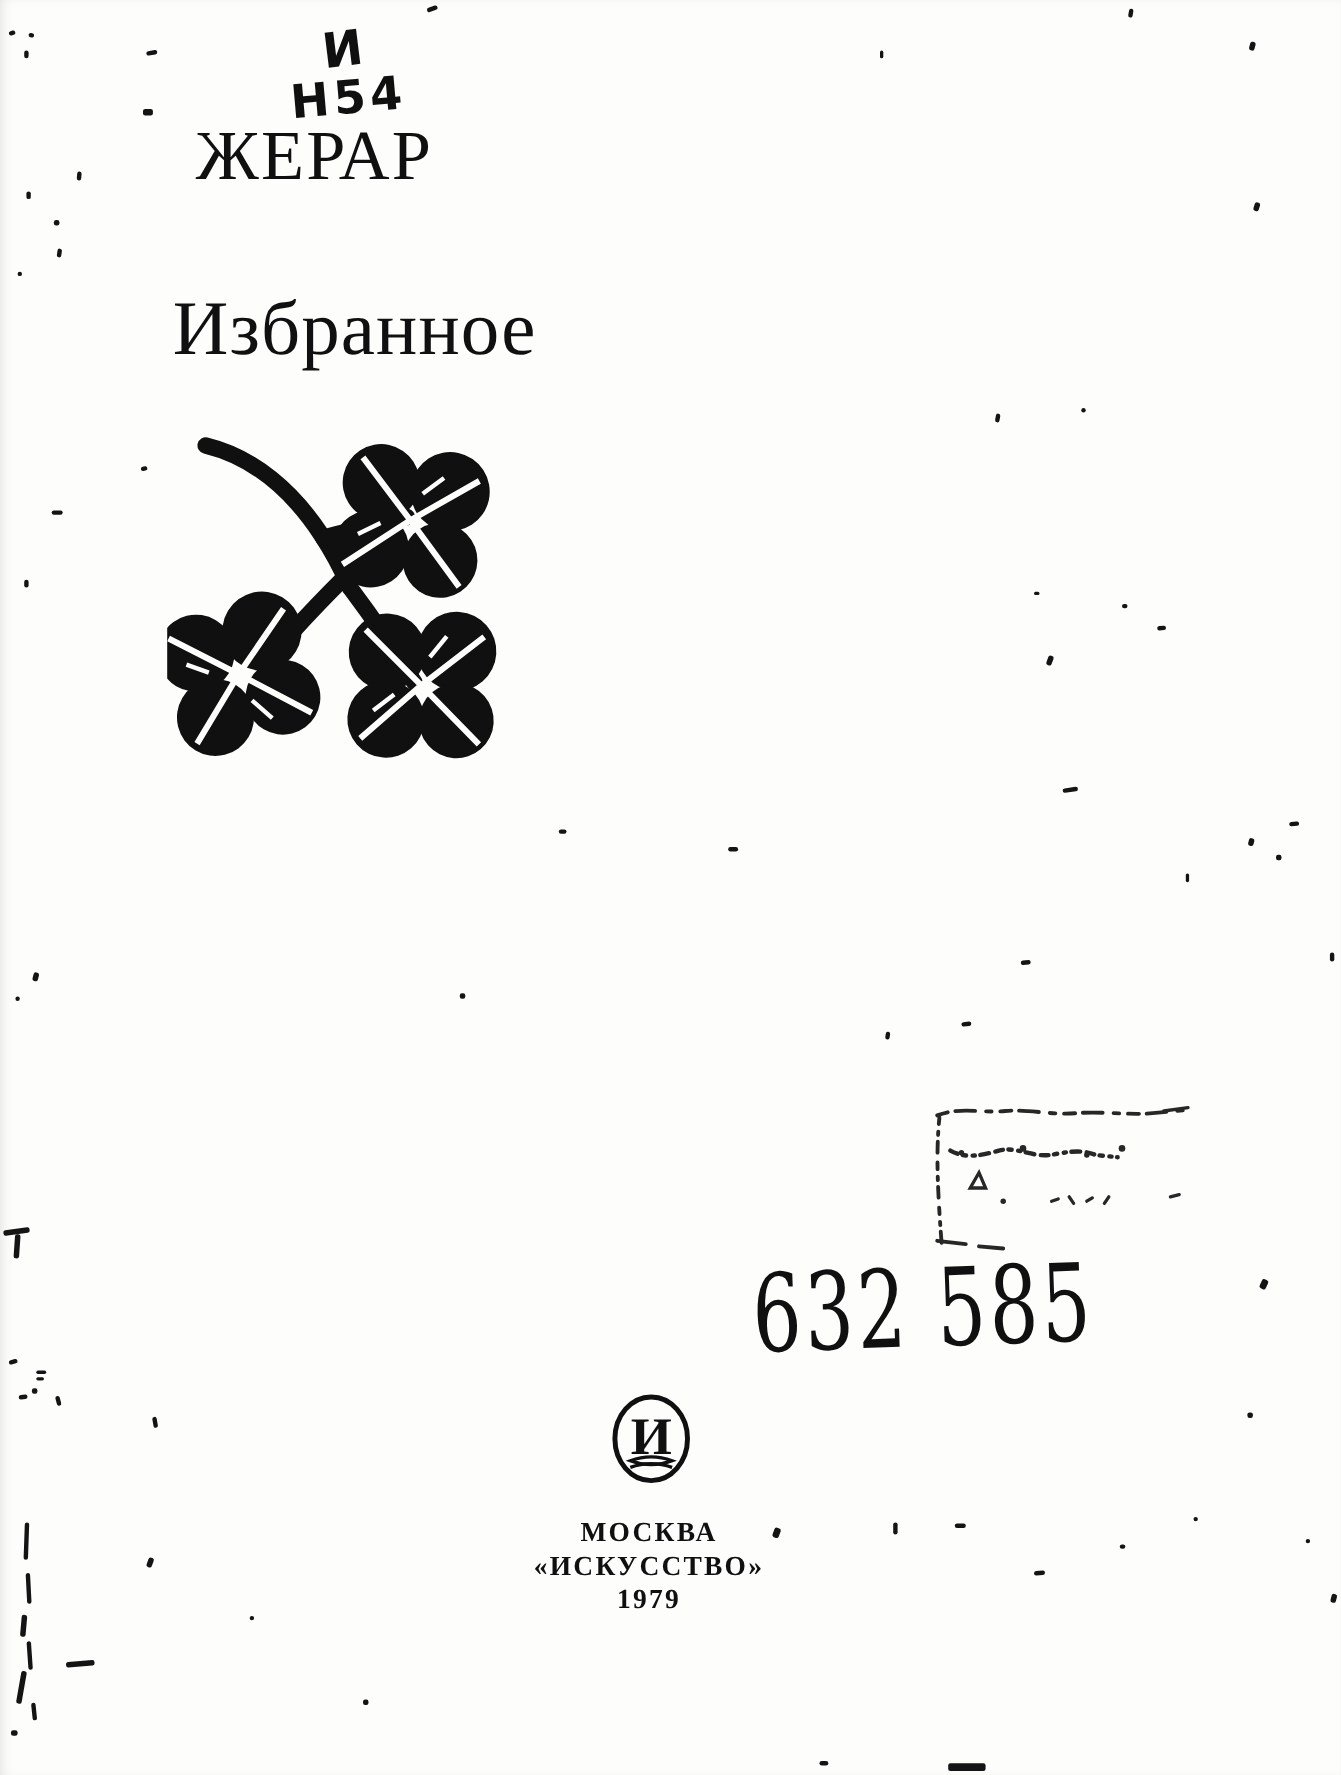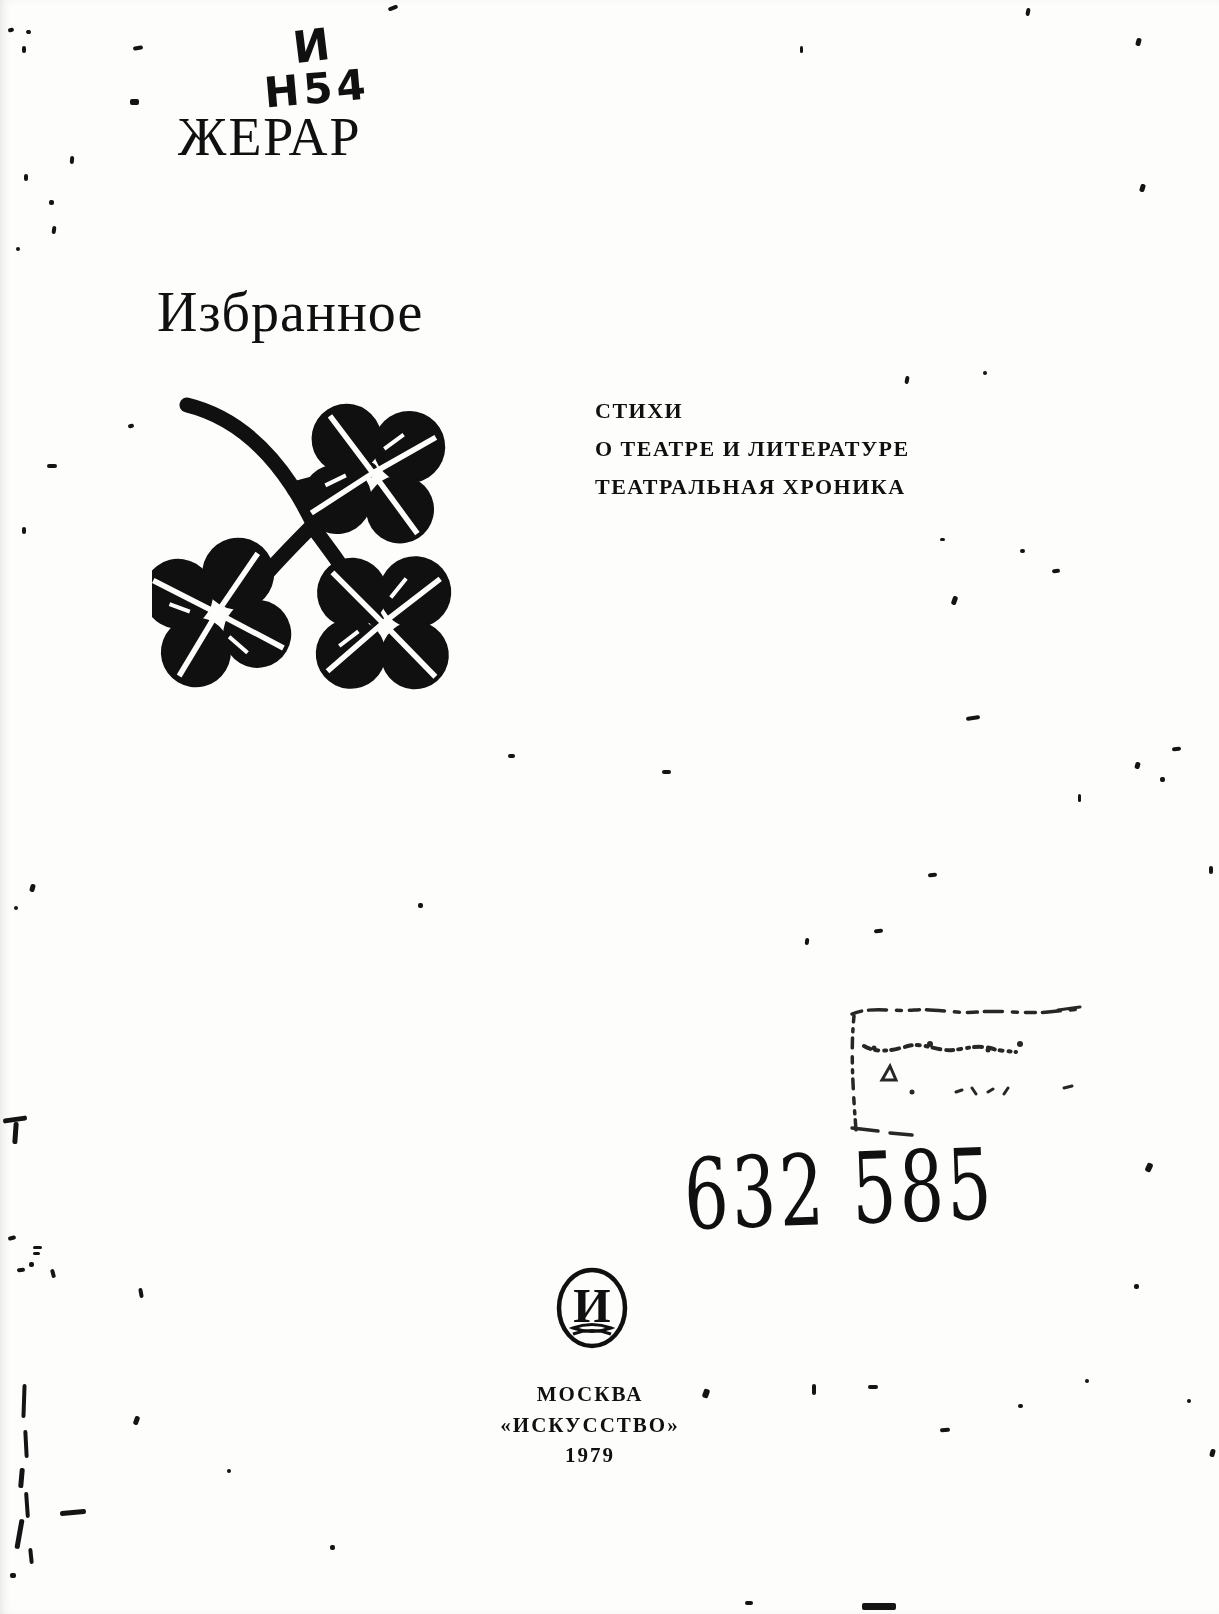--- a/index.html
+++ b/index.html
@@ -20,23 +20,23 @@
     font-size:44px;font-weight:600;
     transform:rotate(-7deg);
   }
   .call-code{
     position:absolute;left:264px;top:64px;
     font-family:"DejaVu Sans",sans-serif;
     font-size:42px;font-weight:600;letter-spacing:4px;
     transform:rotate(-5deg);
   }
   
-  .author1{position:absolute;left:178px;top:110px;font-size:54px;line-height:1;letter-spacing:2px;}
+  .author1{position:absolute;left:178px;top:110px;font-size:64px;line-height:1;letter-spacing:2px;}
   .author2{position:absolute;left:167px;top:192px;font-size:78px;line-height:1;letter-spacing:2px;word-spacing:20px;}
-  .book-title{position:absolute;left:157px;top:284px;font-size:56px;line-height:1;letter-spacing:1px;}
+  .book-title{position:absolute;left:157px;top:265px;font-size:70px;line-height:1;letter-spacing:1px;}
   
   .contents{
     position:absolute;left:595px;top:392px;
     font-size:22px;font-weight:bold;letter-spacing:1.5px;line-height:38px;
     white-space:nowrap;
   }
   
   .ornament{position:absolute;left:152px;top:386px;width:318px;height:322px;}
   
   .stamp{position:absolute;left:838px;top:1000px;width:250px;height:150px;opacity:.92;}
@@ -47,21 +47,21 @@
     font-size:70px;letter-spacing:3px;
     transform:rotate(-2deg) scaleY(1.4);
     transform-origin:left top;
     white-space:nowrap;
   }
   
   .logo{position:absolute;left:552px;top:1262px;width:80px;height:92px;}
   
   .imprint{
     position:absolute;left:420px;top:1379px;width:340px;
-    text-align:center;font-weight:bold;font-size:21px;
+    text-align:center;font-weight:bold;font-size:25px;
     letter-spacing:2px;line-height:30.5px;
   }
   
   .sp{position:absolute;background:#141414;border-radius:2px;}
 </style>
 </head>
 <body>
 
 <div class="page">
 
@@ -108,25 +108,20 @@
             <circle cx="30" cy="-33" r="36"></circle>
           <circle cx="34" cy="30" r="34"></circle>
             <circle cx="-30" cy="33" r="35"></circle>
         </g>
         <path d="M0,0 L-54,-47 M0,0 L54,-48 M0,0 L56,50 M0,0 L-52,52" stroke="#fdfdfc" stroke-width="5.5" fill="none"></path>
         <path d="M6,-26 L20,-46 M-24,10 L-42,26" stroke="#fdfdfc" stroke-width="4" fill="none"></path>
       </g>
     </svg>
   </div>
 
-  <div class="contents">
-    <div>СТИХИ</div>
-    <div>О ТЕАТРЕ И ЛИТЕРАТУРЕ</div>
-    <div>ТЕАТРАЛЬНАЯ ХРОНИКА</div>
-  </div>
 
   <div class="stamp">
     <svg width="250" height="150" viewBox="0 0 250 150" xmlns="http://www.w3.org/2000/svg">
       <g stroke="#151515" fill="none" stroke-linecap="round">
         <path d="M14,14 c20,-8 40,-2 62,-4 c20,-2 42,4 64,2 c24,-2 48,2 70,0 l32,-3" stroke-width="3.5" stroke-dasharray="10 7 18 10 5 8"></path>
         <path d="M16,16 c-3,30 -2,62 2,114" stroke-width="3.5" stroke-dasharray="6 7 3 6 10 9"></path>
         <path d="M26,46 c14,8 30,4 44,0 c16,-4 30,6 46,4 c14,-2 28,-6 42,0 l20,2" stroke-width="4" stroke-dasharray="7 5 3 6 2 5 8 6"></path>
         <path d="M44,80 l8,-14 l6,14 z" stroke-width="3"></path>
         <path d="M118,92 l6,-2 M134,88 l4,6 M150,92 l5,-3 M166,94 l4,-6 M226,88 l8,-2" stroke-width="3"></path>
         <path d="M14,128 l26,3 M52,133 l22,2" stroke-width="3.5"></path>

